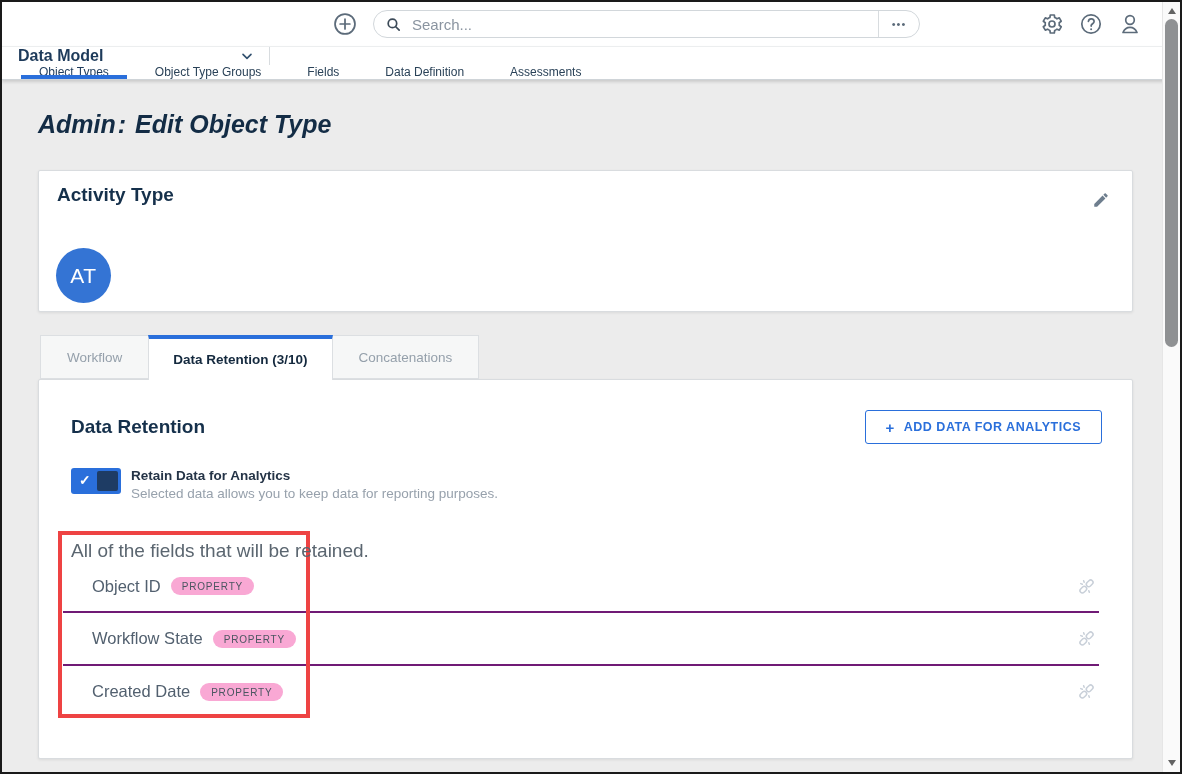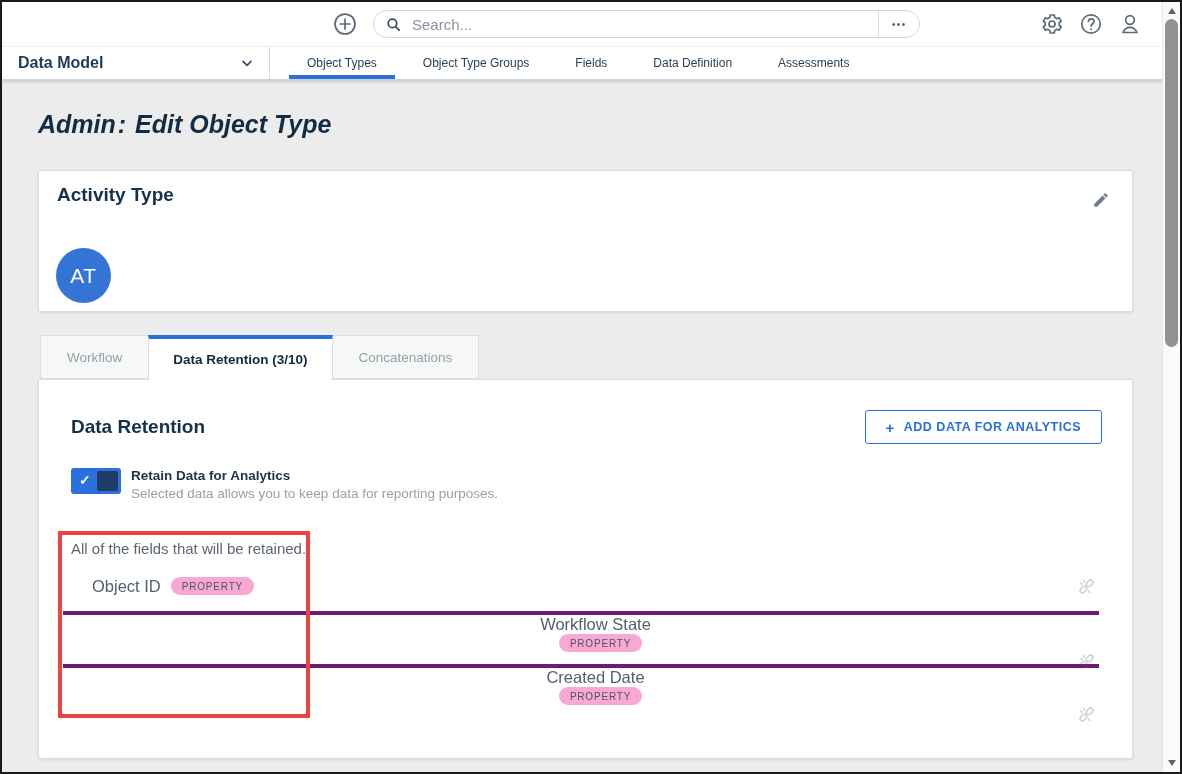--- a/index.html
+++ b/index.html
@@ -25,21 +25,21 @@
   .ellipsis-btn{
     width:40px;align-self:stretch;border-left:1px solid #d8dcdf;display:flex;align-items:center;justify-content:center;
     color:#5c6b7a;font-size:11px;letter-spacing:1px;cursor:pointer;border-radius:0 14px 14px 0;
   }
   .top-icons{position:absolute;right:38px;top:10px;display:flex;gap:15px;}
   .top-icon{width:24px;height:24px;cursor:pointer;}
   
   .navrow{
     position:absolute;left:0;top:44px;width:100%;height:34px;background:#fff;
     border-top:1px solid #eceeef;border-bottom:1px solid #cfd4d8;
-    box-shadow:0 2px 3px rgba(0,0,0,.14);display:flex;box-sizing:border-box;z-index:2;
+    box-shadow:0 2px 3px rgba(0,0,0,.14);display:flex;box-sizing:border-box;z-index:2;flex-direction:column;
   }
   .nav-context{
     width:268px;box-sizing:border-box;border-right:1px solid #d8dcdf;
     display:flex;align-items:center;padding:0 14px 0 16px;cursor:pointer;
   }
   .nav-context-label{font-size:16px;font-weight:700;color:#1d3a5a;}
   .nav-context-chevron{margin-left:auto;display:flex;}
   .navtabs{display:flex;margin-left:14px;}
   .navtab{
     position:relative;display:flex;align-items:center;padding:0 23px;
@@ -90,26 +90,26 @@
   .add-btn .plus{font-size:15px;font-weight:700;margin-right:9px;}
   .toggle-row{position:absolute;left:32px;top:88px;display:flex;}
   .toggle{
     position:relative;width:50px;height:26px;background:#2a6fdb;border-radius:3px;cursor:pointer;flex:none;
   }
   .toggle .check{position:absolute;left:8px;top:4px;color:#fff;font-size:14px;font-weight:700;}
   .toggle .knob{position:absolute;right:3px;top:3px;width:21px;height:20px;background:#1e3c64;border-radius:2px;}
   .toggle-text{margin-left:10px;}
   .toggle-label{font-size:13.5px;font-weight:700;color:#253447;line-height:16px;}
   .toggle-desc{font-size:13.5px;color:#97a1ac;line-height:17px;margin-top:1px;}
-  .callout-text{position:absolute;left:32px;top:160px;font-size:15px;color:#5b6670;z-index:6;}
+  .callout-text{position:absolute;left:32px;top:160px;font-size:19px;color:#5b6670;z-index:6;}
   .rows{position:absolute;left:24px;right:33px;top:181px;}
   .frow{
     position:relative;height:53px;display:flex;align-items:center;padding-left:29px;box-sizing:border-box;
   }
-  .frow + .frow{border-top:4px solid #701a75;flex-direction:column;}
+  .frow + .frow{border-top:2px solid #701a75;}
   .frow:first-child{height:50px;}
   .fname{font-size:16.5px;color:#52606f;}
   .badge{
     margin-left:10px;background:#f9a8d4;border-radius:10px;padding:4px 11px 3px;
     font-size:10px;font-weight:400;letter-spacing:.8px;color:#4a5560;
   }
   .unlink-btn{margin-left:auto;margin-right:3px;width:19px;height:19px;cursor:pointer;}
   .red-box{
     position:absolute;left:19px;top:151px;width:252px;height:187px;box-sizing:border-box;
     border:4px solid #ee4343;z-index:5;pointer-events:none;

